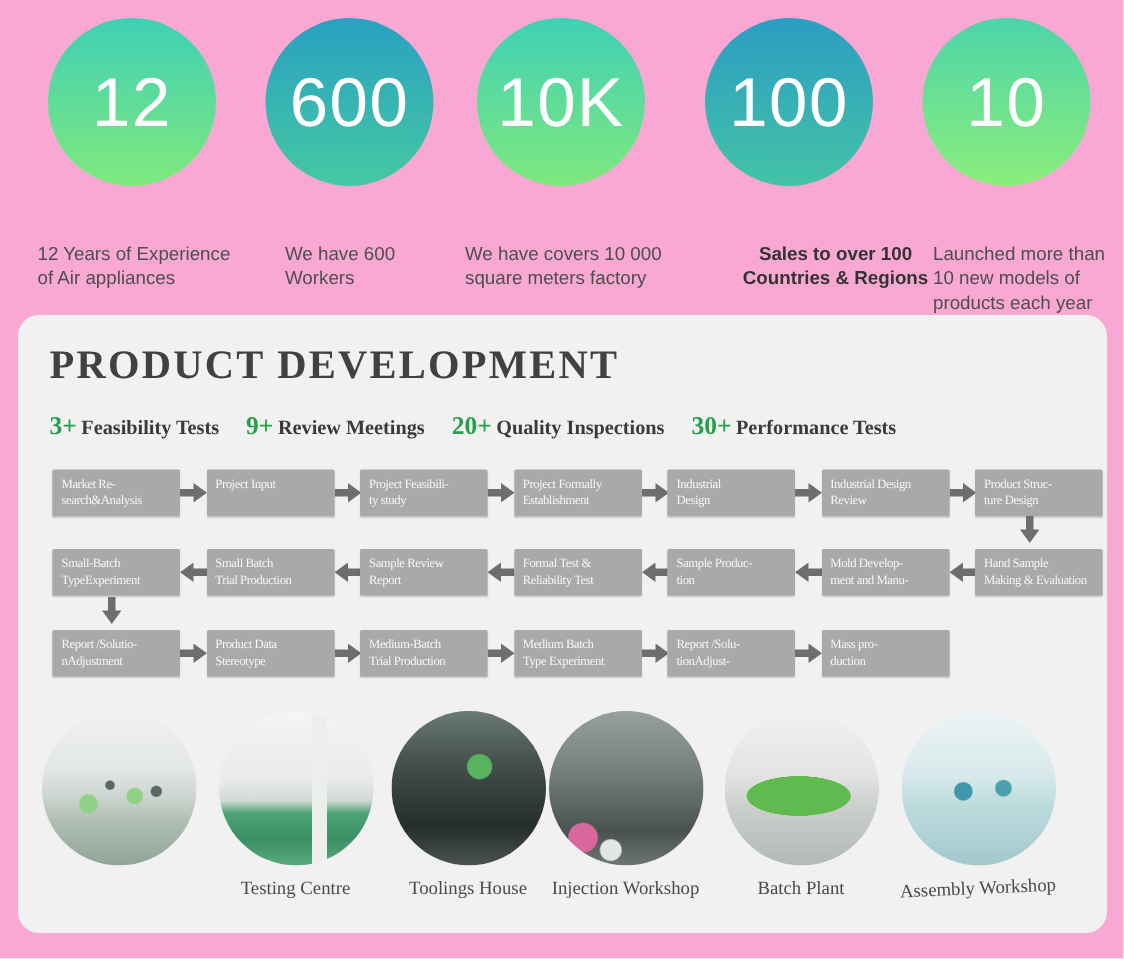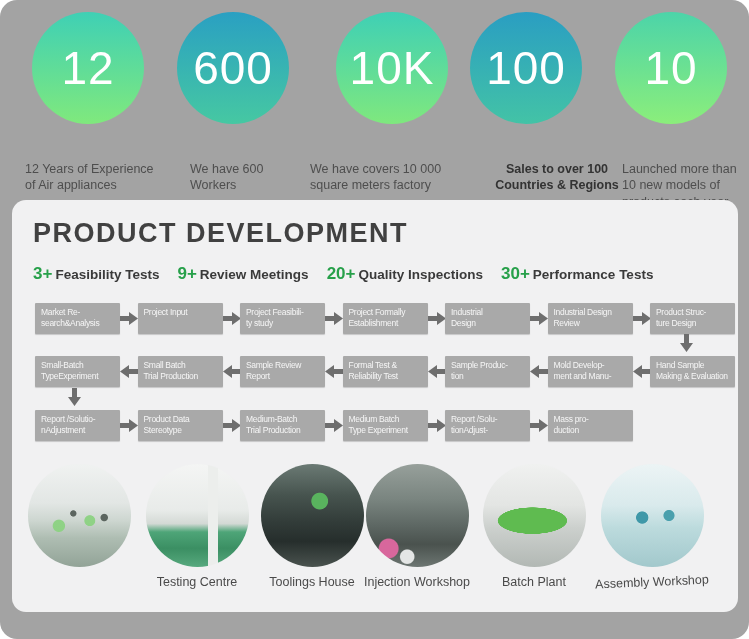--- a/index.html
+++ b/index.html
@@ -1,30 +1,30 @@
 <!DOCTYPE html>
 <html style="--accent: #27a04a;"><head>
 <meta charset="utf-8">
 <style>
   html,body{margin:0;padding:0;background:#fff;}
-  .page{position:relative;width:749px;height:639px;background:#a3a3a3;overflow:hidden;
-        font-family:"Liberation Sans",sans-serif;color:#4e4e4e;border-radius:17px;}
+  .page{position:relative;width:749px;height:639px;background:#f9a8d4;overflow:hidden;
+        font-family:"Liberation Sans",sans-serif;color:#4e4e4e;}
   .pre{white-space:pre-line;}
 
   
   .circle{position:absolute;top:12px;width:112px;height:112px;border-radius:50%;
           display:flex;align-items:center;justify-content:center;}
   .circle .num{color:#fff;font-size:46px;font-weight:400;letter-spacing:1px;}
-  .c1{left:32px;} .c2{left:177px;} .c3{left:336px;} .c4{left:470px;} .c5{left:615px;}
+  .c1{left:32px;} .c2{left:177px;} .c3{left:318px;} .c4{left:470px;} .c5{left:615px;}
   .cap{position:absolute;top:148px;font-size:12.5px;line-height:1.35;color:#4e4e4e;width:160px;}
   .cp1{left:25px;} .cp2{left:190px;} .cp3{left:310px;} .cp4{left:477px;font-weight:700;color:#333;text-align:center;} .cp5{left:622px;}
 
   
-  .card{position:absolute;left:12px;top:200px;width:726px;height:412px;background:#f1f1f2;
-        border-radius:14px;}
+  .card{position:absolute;left:12px;top:210px;width:726px;height:412px;background:#f1f1f2;
+        border-radius:14px;font-family:Liberation Serif, serif;}
   .pd-title{position:absolute;left:21px;top:18px;margin:0;font-size:27px;font-weight:600;
         letter-spacing:1.5px;color:#414141;}
   .metrics{position:absolute;left:21px;top:64px;display:flex;gap:18px;align-items:baseline;}
   .metric{display:flex;align-items:baseline;gap:3px;}
   .metric .count{color:var(--accent,#27a04a);font-size:17px;font-weight:700;}
   .metric .mlabel{color:#3a3a3a;font-size:13.5px;font-weight:700;}
 
   
   .frow{position:absolute;left:23px;display:flex;align-items:flex-start;}
   .r1{top:103px;} .r2{top:156px;} .r3{top:210px;}

